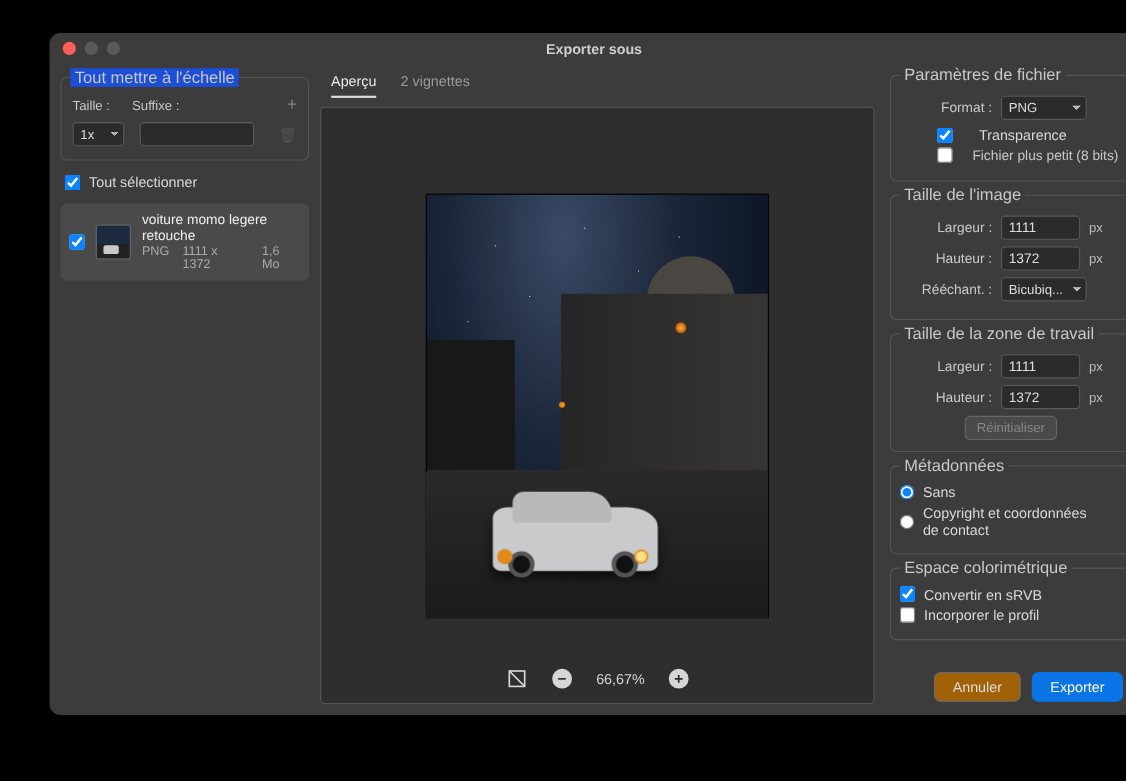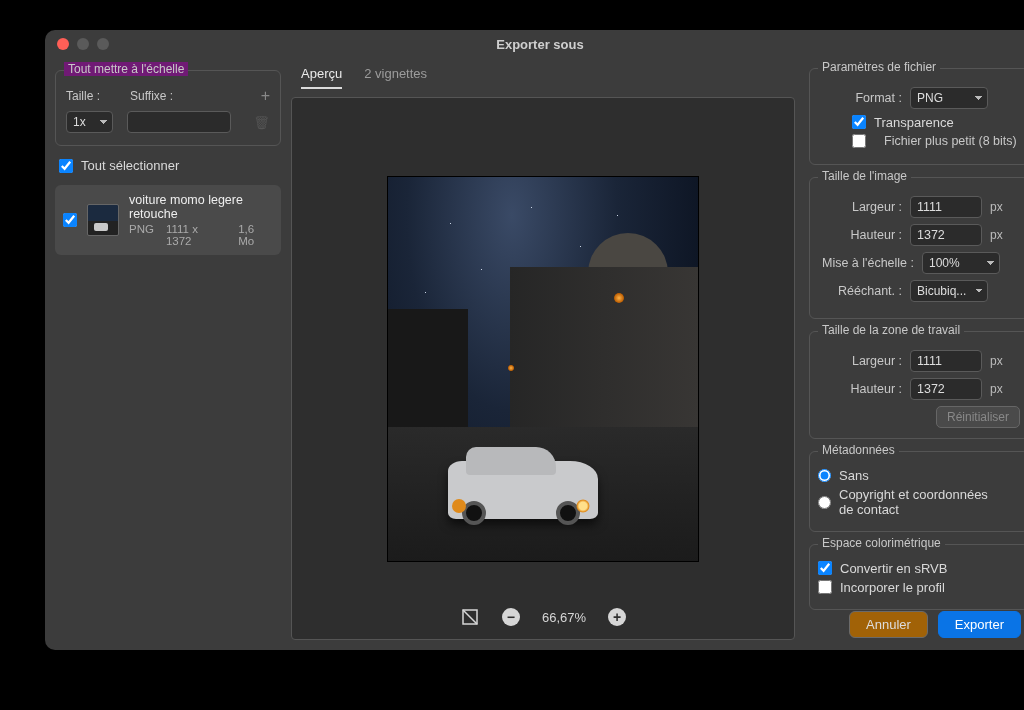--- a/index.html
+++ b/index.html
@@ -12,21 +12,21 @@
   .titlebar { height: 28px; display: flex; align-items: center; position: relative; }
   .traffic { position: absolute; left: 12px; top: 8px; display: flex; gap: 8px; }
   .tl { width: 12px; height: 12px; border-radius: 50%; }
   .tl.close { background: #ff5f57; }
   .tl.min { background: #5a5a5a; }
   .tl.max { background: #5a5a5a; }
   .title { flex: 1; text-align: center; color: #cfcfcf; font-size: 13px; font-weight: 600; }
   .body { flex: 1; display: flex; overflow: hidden; }
   .left-pane { width: 246px; padding: 12px 10px; display: flex; flex-direction: column; gap: 10px; }
   .fieldset { border: 1px solid #555; border-radius: 6px; padding: 10px 10px 12px 10px; position: relative; }
-  .fieldset .legend { position: absolute; top: -9px; left: 8px; background: #701a75; padding: 0 4px; font-size: 12px; color: #c8c8c8; }
+  .fieldset .legend { position: absolute; top: -9px; left: 8px; background: #1d4ed8; padding: 0 4px; font-size: 15px; color: #c8c8c8; }
   .row { display: flex; align-items: center; gap: 14px; margin-top: 6px; }
   .lbl { color: #c8c8c8; font-size: 12px; }
   .select, .tinput {
     background: #2b2b2b; border: 1px solid #5a5a5a; color: #ddd; font-size: 12px;
     height: 22px; border-radius: 4px; padding: 0 6px;
   }
   .select { appearance: none; padding-right: 18px; background-image: linear-gradient(45deg, transparent 50%, #bbb 50%), linear-gradient(135deg, #bbb 50%, transparent 50%); background-position: right 8px center, right 4px center; background-size: 4px 4px, 4px 4px; background-repeat: no-repeat; }
   .plus-slot { margin-left: auto; color: #888; font-size: 16px; cursor: pointer; }
   .trash-slot { margin-left: 8px; color: #555; font-size: 13px; }
   .check-row { display: flex; align-items: center; gap: 8px; padding: 2px 4px; }
@@ -59,30 +59,30 @@
   .wheel{position:absolute; bottom:-6px; width:24px; height:24px; background:#111; border-radius:50%; border:4px solid #555;}
   .wheel.wl{left:14px;} .wheel.wr{right:18px;}
   .glow{position:absolute; width:10px;height:10px;border-radius:50%; background:radial-gradient(circle,#ffb347,#b85a00 70%,transparent 80%);}
   .zoom-toolbar { position: absolute; bottom: 12px; left: 0; right: 0; display: flex; justify-content: center; align-items: center; gap: 22px; color: #d6d6d6; }
   .zicon { width: 20px; height: 20px; display:flex; align-items:center; justify-content:center; color:#d6d6d6; }
   .circle-btn{width:18px;height:18px;border-radius:50%;background:#d6d6d6;color:#2e2e2e;display:flex;align-items:center;justify-content:center;font-weight:bold;font-size:14px;}
 
   .right-pane { width: 230px; padding: 10px 6px 10px 4px; overflow-y: auto; position: relative; }
   .right-pane::after{content:""; position:absolute; right:2px; top:10px; bottom:60px; width:5px; background:#555; border-radius:3px;}
   .group { border: 1px solid #555; border-radius: 6px; padding: 12px 8px 10px 8px; position: relative; margin-bottom: 12px; }
-  .group .glegend { position: absolute; top: -9px; left: 8px; background: #3c3c3c; padding: 0 4px; font-size: 12px; color: #c8c8c8; }
+  .group .glegend { position: absolute; top: -9px; left: 8px; background: #3c3c3c; padding: 0 4px; font-size: 15px; color: #c8c8c8; }
   .frow { display: flex; align-items: center; gap: 8px; margin: 6px 0; font-size: 12.5px; }
   .flabel { flex: 0 0 84px; text-align: right; color: #c8c8c8; }
   .num-input { width: 72px; background:#2b2b2b; border:1px solid #5a5a5a; color:#ddd; height:22px; border-radius:4px; padding:0 6px; font-size:12.5px;}
   .unit { width: 22px; color:#bbb; font-size:12px; text-align:left; }
   .sel { width: 78px; }
   .ind-check { display:flex; align-items:flex-start; gap:18px; margin:4px 0 4px 34px; }
-  .ind-check1 { display:flex; gap:8px; margin:4px 0 4px 34px; }
+  .ind-check1 { display:flex; align-items:center; gap:24px; margin:4px 0 4px 34px; }
   .ind-check label { font-size:12.5px; color:#c8c8c8; line-height:1.25;}
-  .reset-row{display:flex; justify-content:flex-end; margin-top:2px;}
+  .reset-row{display:flex; justify-content:center; margin-top:2px;}
   .reset-btn{background:#4a4a4a;border:1px solid #666;color:#888;border-radius:5px;padding:3px 10px;font-size:12px;}
   .radio-row { display:flex; align-items:center; gap:8px; margin:4px 0; }
   input[type="radio"]{accent-color:#0a84ff; margin-top:1px;}
 
   .footer { position: absolute; right: 14px; bottom: 12px; display: flex; gap: 10px; }
   .btn { border-radius: 6px; padding: 5px 16px; font-size: 13px; border:1px solid #6a6a6a; cursor:pointer; }
   .btn.sec { background:#a16207; color:#ddd; }
   .btn.pri { background:#0a74e6; color:#fff; border-color:#0a74e6; }
 </style>
 </head>
@@ -98,21 +98,21 @@
     <div class="title">Exporter sous</div>
   </div>
 
   <div class="body">
 
     <div class="left-pane">
       <div class="fieldset">
         <div class="legend">Tout mettre à l'échelle</div>
         <div class="row">
           <span class="lbl">Taille :</span>
-          <span class="lbl" style="margin-left:16px">Suffixe :</span>
+          <span class="lbl" style="margin-left:6px">Suffixe :</span>
           <span class="plus-slot">+</span>
         </div>
         <div class="row">
           <select class="select" style="width:56px">
             <option>1x</option>
           </select>
           <input class="tinput" style="width: 104px;" value="">
           <span class="trash-slot">🗑</span>
         </div>
       </div>
@@ -198,24 +198,20 @@
           <div class="flabel">Largeur :</div>
           <input class="num-input" value="1111" style="">
           <span class="unit">px</span>
         </div>
         <div class="frow">
           <div class="flabel">Hauteur :</div>
           <input class="num-input" value="1372" style="">
           <span class="unit">px</span>
         </div>
         <div class="frow">
-          <div class="flabel" style="flex-basis:96px">Mise à l'échelle :</div>
-          <select class="select sel"><option>100%</option></select>
-        </div>
-        <div class="frow">
           <div class="flabel">Rééchant. :</div>
           <select class="select sel"><option>Bicubiq...</option></select>
         </div>
       </div>
 
       <div class="group">
         <div class="glegend">Taille de la zone de travail</div>
         <div class="frow">
           <div class="flabel">Largeur :</div>
           <input class="num-input" value="1111" style="">

